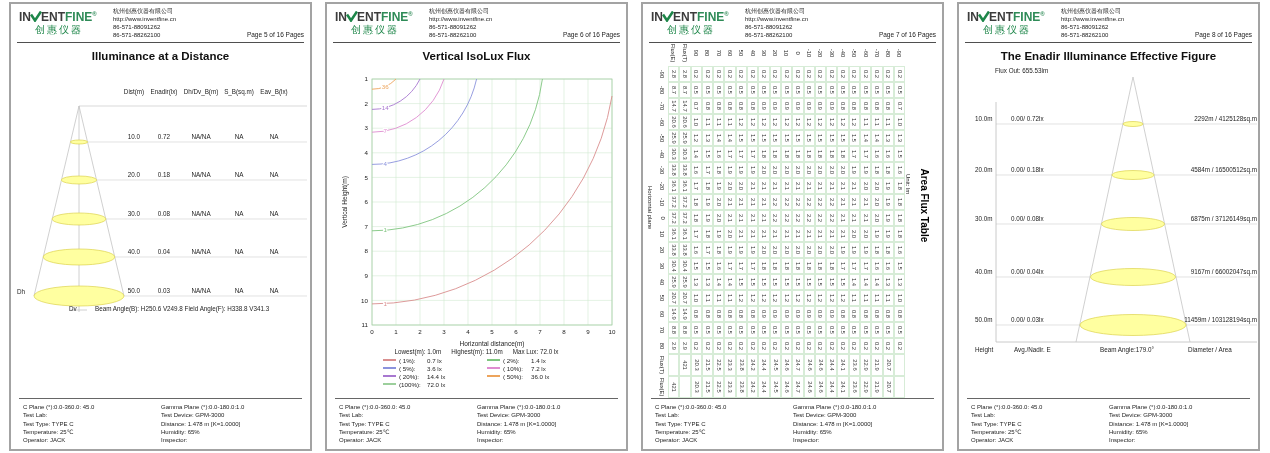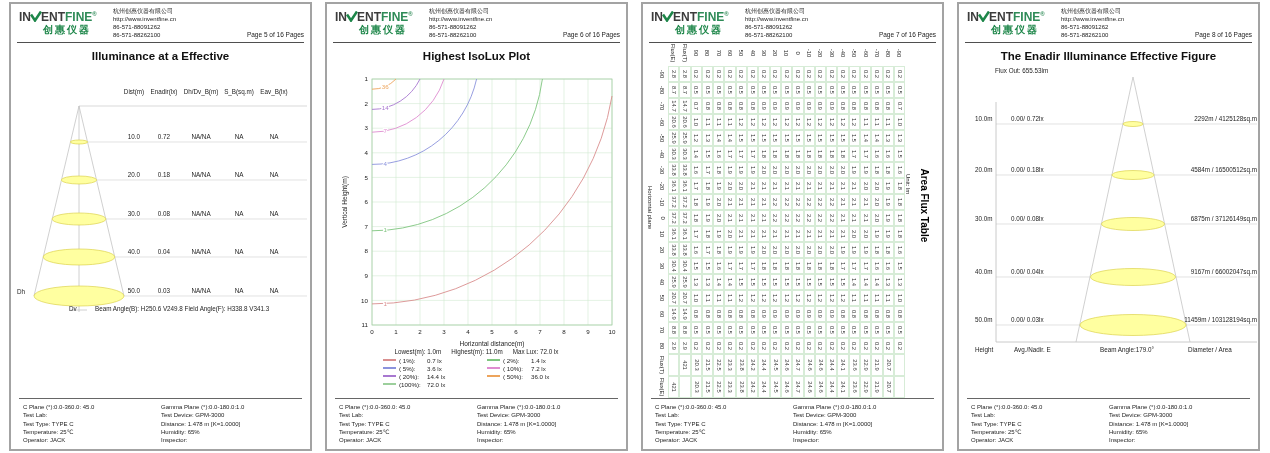--- a/index.html
+++ b/index.html
@@ -8,21 +8,21 @@
   .page{position:relative;width:303px;height:449px;border:2px solid #a3a3a3;box-sizing:border-box;background:#fff;overflow:hidden;flex:0 0 auto;}
   .content{position:absolute;left:0;top:0;right:0;bottom:0;}
   .lay{position:absolute;left:0;}
   
   .hdr{position:absolute;left:6px;right:6px;top:0;height:38px;border-bottom:1.5px solid #4f4f4f;z-index:3;background:#fff;}
   .logo{position:absolute;left:2px;top:4px;width:92px;}
   .logo-r1{font-weight:bold;font-size:12px;color:#3c3c3c;line-height:13px;white-space:nowrap;letter-spacing:0;}
   .logo-r1 .gf{color:#2e8b57;}
   .logo-r1 .reg{font-size:6px;color:#2e8b57;vertical-align:super;}
   .chk{margin:0 -1px;vertical-align:-1px;}
-  .logo-r2{font-size:10px;font-weight:bold;color:#1d8649;letter-spacing:2px;margin-left:24px;line-height:11px;}
+  .logo-r2{font-size:10px;font-weight:normal;color:#1d8649;letter-spacing:2px;margin-left:16px;line-height:11px;}
   .contact{position:absolute;left:96px;top:3px;font-size:6px;line-height:8px;color:#222;}
   .pagelab{position:absolute;right:0;top:27px;font-size:6.5px;color:#222;}
   .title{position:absolute;top:46px;left:0;width:100%;text-align:center;font-size:11.5px;font-weight:bold;color:#101010;z-index:2;}
   
   .ftr{position:absolute;left:8px;right:8px;bottom:4px;height:46px;border-top:1px solid #666;z-index:3;background:#fff;}
   .fcol{position:absolute;top:4px;font-size:6px;line-height:8.3px;color:#222;white-space:nowrap;}
   .fcol.l{left:4px;} .fcol.r{left:142px;}
   
   .t{position:absolute;font-size:6.3px;color:#1d1d1d;white-space:nowrap;line-height:7px;z-index:2;}
   .ctr{text-align:center;}
@@ -39,21 +39,21 @@
   .c7l{width:11px;}
   .r7{display:block;transform:rotate(90deg);white-space:nowrap;font-size:5.8px;line-height:6px;color:#333;}
   .r7h{font-weight:normal;color:#222;}
   .vrot{position:absolute;transform:rotate(90deg);white-space:nowrap;z-index:2;}
 </style>
 </head>
 <body>
 
 <div class="canvas">
   <div class="page" id="page5">
-    <div class="title">Illuminance at a Effective</div>
+    <div class="title">Illuminance at a Distance</div>
     <div class="content" id="c5">
         <svg class="lay" style="top:60px" width="303" height="280" viewBox="0 0 303 280">
           <line x1="68" y1="42" x2="296" y2="42" stroke="#c9c9c9" stroke-width="0.7"></line>
           <line x1="68" y1="78" x2="296" y2="78" stroke="#d6d6d6" stroke-width="0.7"></line>
           <line x1="68" y1="116" x2="296" y2="116" stroke="#d6d6d6" stroke-width="0.7"></line>
           <line x1="68" y1="155" x2="296" y2="155" stroke="#d6d6d6" stroke-width="0.7"></line>
           <line x1="68" y1="193" x2="296" y2="193" stroke="#d6d6d6" stroke-width="0.7"></line>
           <line x1="68" y1="232" x2="296" y2="232" stroke="#d6d6d6" stroke-width="0.7"></line>
           <line x1="68" y1="42" x2="23" y2="232" stroke="#c4c4c4" stroke-width="0.8"></line>
           <line x1="68" y1="42" x2="113" y2="232" stroke="#c4c4c4" stroke-width="0.8"></line>
@@ -137,21 +137,21 @@
         <div class="fcol r">
           <div class="fl">Gamma Plane (°):0.0-180.0:1.0</div>
           <div class="fl">Test Device: GPM-3000</div>
           <div class="fl">Distance: 1.478 m [K=1.0000]</div>
           <div class="fl">Humidity: 65%</div>
           <div class="fl">Inspector:</div>
         </div>
       </div>
     </div>
   <div class="page" id="page6">
-    <div class="title">Highest IsoLux Plot</div>
+    <div class="title">Vertical IsoLux Flux</div>
     <div class="content" id="c6">
         <svg class="lay" style="top:60px" width="303" height="290" viewBox="0 0 303 290">
           <line x1="45" y1="15" x2="45" y2="261" stroke="#d2ead2" stroke-width="0.6"></line>
           <line x1="69" y1="15" x2="69" y2="261" stroke="#d2ead2" stroke-width="0.6"></line>
           <line x1="93" y1="15" x2="93" y2="261" stroke="#d2ead2" stroke-width="0.6"></line>
           <line x1="117" y1="15" x2="117" y2="261" stroke="#d2ead2" stroke-width="0.6"></line>
           <line x1="141" y1="15" x2="141" y2="261" stroke="#d2ead2" stroke-width="0.6"></line>
           <line x1="165" y1="15" x2="165" y2="261" stroke="#d2ead2" stroke-width="0.6"></line>
           <line x1="189" y1="15" x2="189" y2="261" stroke="#d2ead2" stroke-width="0.6"></line>
           <line x1="213" y1="15" x2="213" y2="261" stroke="#d2ead2" stroke-width="0.6"></line>

